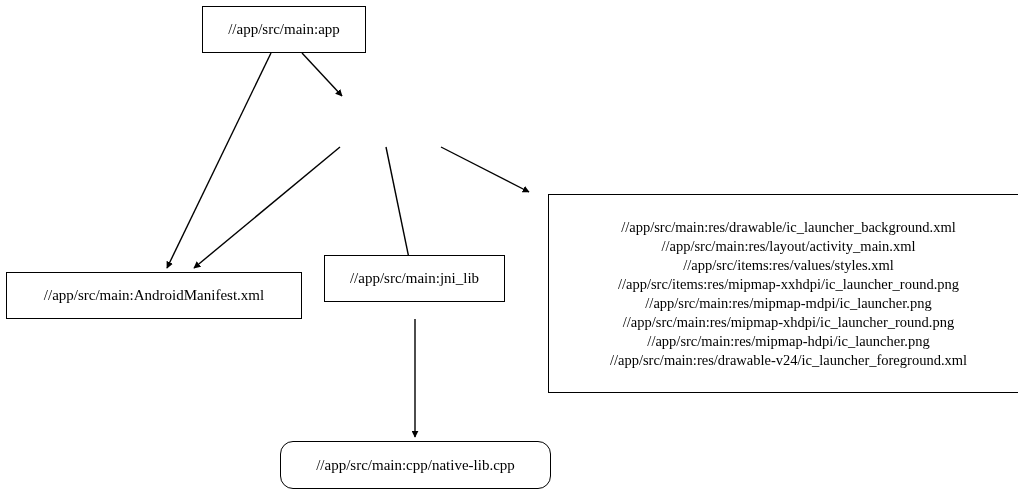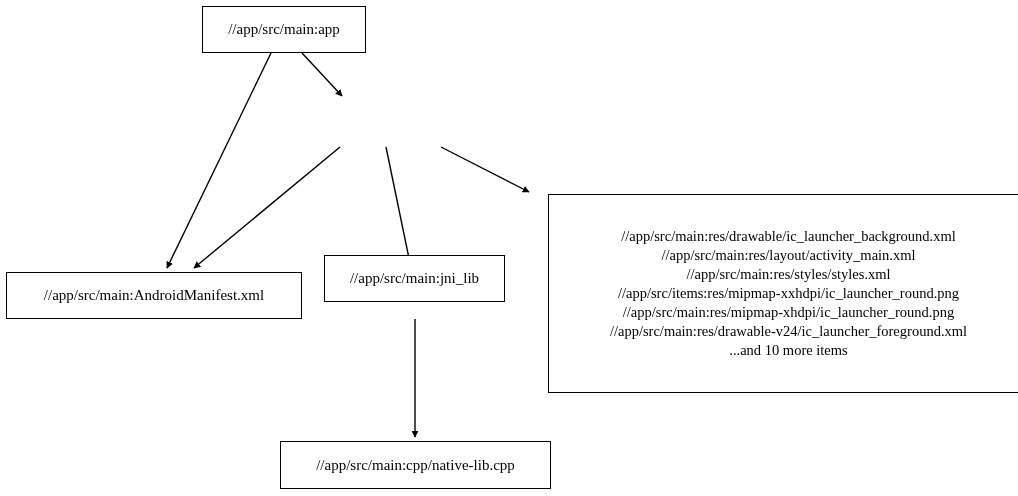--- a/index.html
+++ b/index.html
@@ -55,21 +55,21 @@
     display: block;
     white-space: nowrap;
   }
 
   
   #node-app            { left: 202px; top: 6px;   width: 164px; height: 47px; }
   #node-lib            { left: 302px; top: 100px; width: 154px; height: 47px; }
   #node-manifest       { left: 6px;   top: 272px; width: 296px; height: 47px; }
   #node-jni-lib        { left: 324px; top: 255px; width: 181px; height: 47px; }
   #node-resources      { left: 548px; top: 194px; width: 481px; height: 199px; }
-  #node-native-lib-cpp { left: 280px; top: 441px; width: 271px; height: 48px; }
+  #node-native-lib-cpp { left: 280px; top: 441px; width: 271px; height: 48px; border-radius: 13px; }
 </style>
 </head>
 <body>
 
 <div id="graph-canvas">
 
   <svg id="edge-layer" viewBox="0 0 1018 496" width="1018" height="496" xmlns="http://www.w3.org/2000/svg">
     <defs>
       <marker id="arrow" viewBox="0 0 10 10" refX="9" refY="5" markerWidth="5" markerHeight="5" orient="auto-start-reverse">
         <path d="M 0 0 L 10 5 L 0 10 z" fill="#000000"></path>
@@ -98,24 +98,25 @@
     <span class="node-label">//app/src/main:AndroidManifest.xml</span>
   </div>
 
   <div class="node" id="node-jni-lib">
     <span class="node-label">//app/src/main:jni_lib</span>
   </div>
 
   <div class="node node-multiline" id="node-resources">
     <span class="line">//app/src/main:res/drawable/ic_launcher_background.xml</span>
     <span class="line">//app/src/main:res/layout/activity_main.xml</span>
-    <span class="line">//app/src/main:res/styles/styles.xml</span>
+    <span class="line">//app/src/items:res/values/styles.xml</span>
     <span class="line">//app/src/items:res/mipmap-xxhdpi/ic_launcher_round.png</span>
+    <span class="line">//app/src/main:res/mipmap-mdpi/ic_launcher.png</span>
     <span class="line">//app/src/main:res/mipmap-xhdpi/ic_launcher_round.png</span>
+    <span class="line">//app/src/main:res/mipmap-hdpi/ic_launcher.png</span>
     <span class="line">//app/src/main:res/drawable-v24/ic_launcher_foreground.xml</span>
-    <span class="line">...and 10 more items</span>
   </div>
 
   <div class="node" id="node-native-lib-cpp">
     <span class="node-label">//app/src/main:cpp/native-lib.cpp</span>
   </div>
 
 </div>
 
 </body></html>

